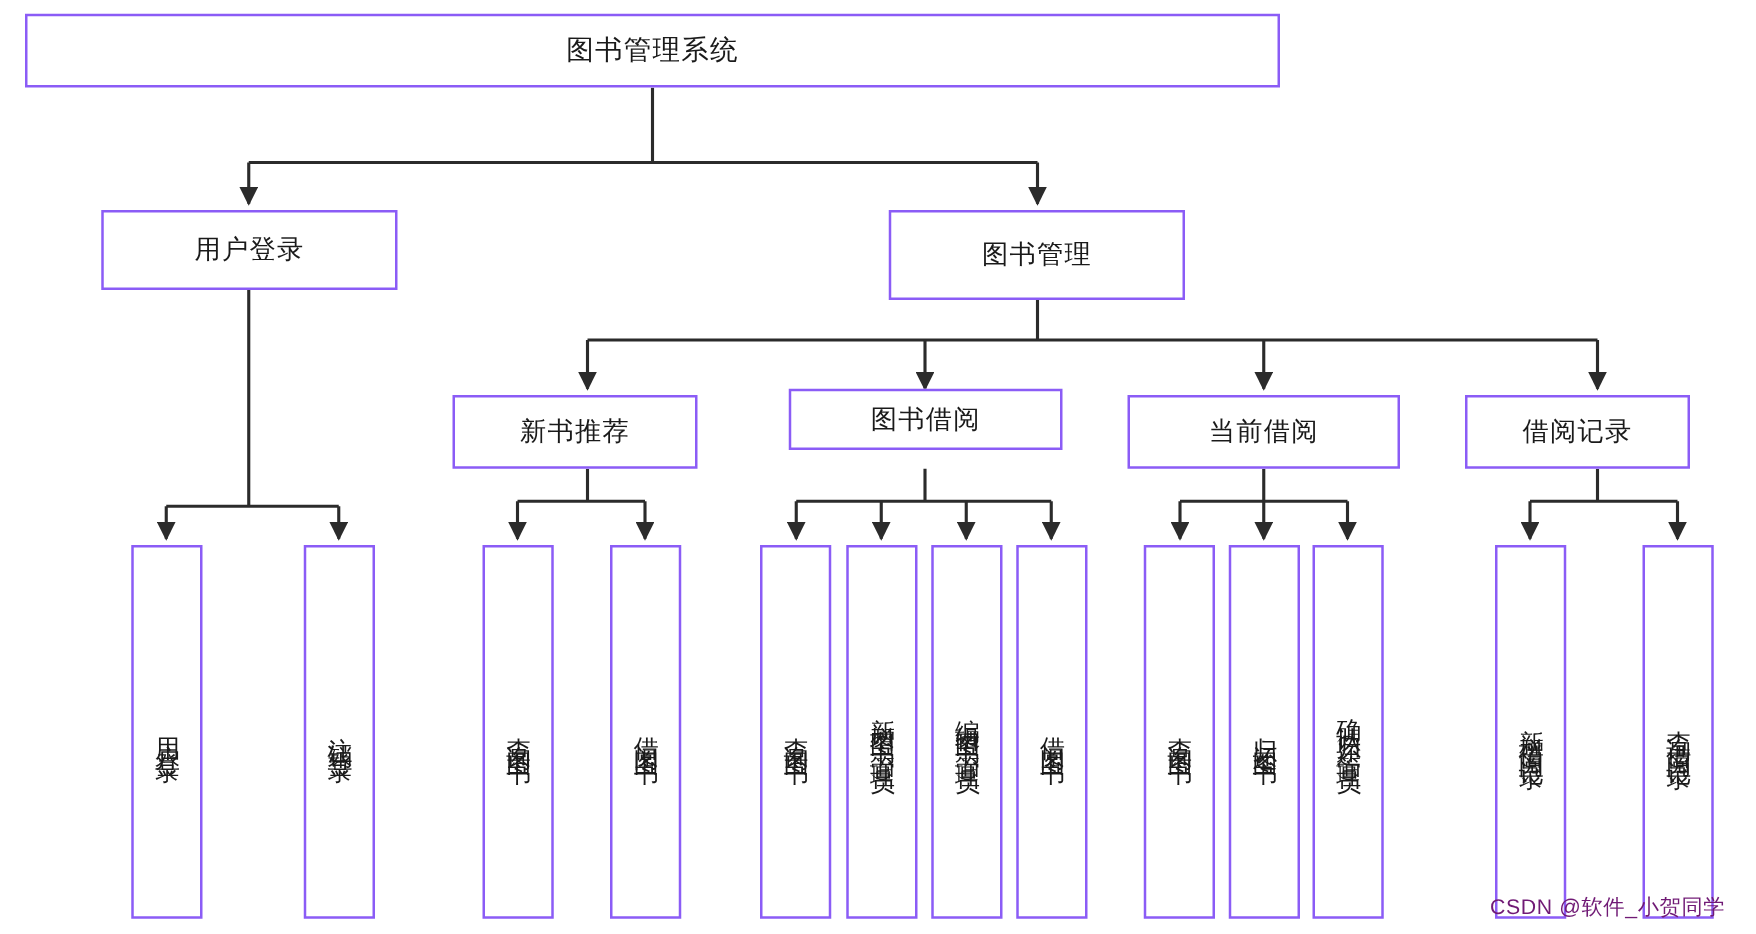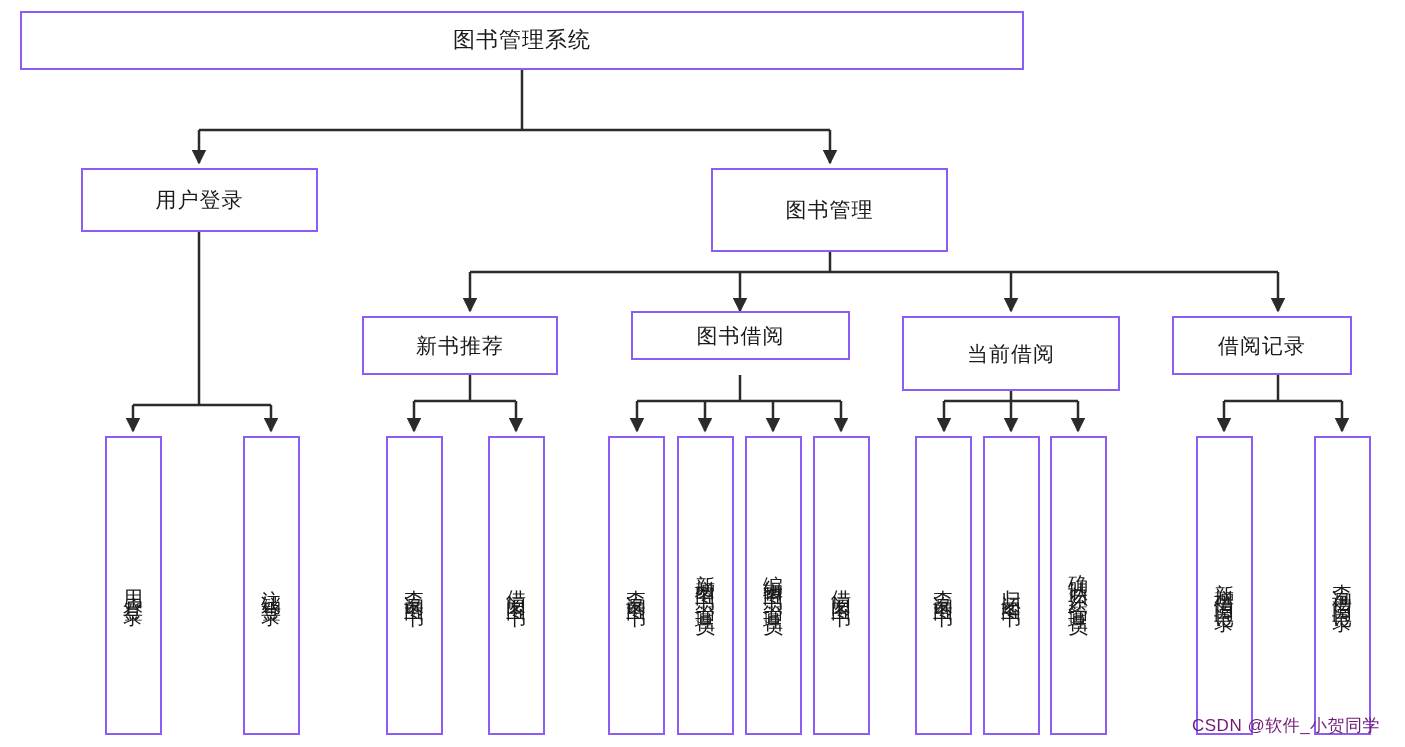--- a/index.html
+++ b/index.html
@@ -127,31 +127,31 @@
     </g>
   </svg>
 
   <div class="node node-h node-root" style="left:20px; top:11px; width:1004px; height:59px;">
     <span>图书管理系统</span>
   </div>
 
   <div class="node node-h" style="left:81px; top:168px; width:237px; height:64px;">
     <span>用户登录</span>
   </div>
-  <div class="node node-h" style="left:711px; top:168px; width:237px; height:84px;">
+  <div class="node node-h" style="left:711px; top:168px; width:237px; height:72px;">
     <span>图书管理</span>
   </div>
 
   <div class="node node-h" style="left:362px; top:316px; width:196px; height:59px;">
     <span>新书推荐</span>
   </div>
   <div class="node node-h" style="left:631px; top:311px; width:219px; height:49px;">
     <span>图书借阅</span>
   </div>
-  <div class="node node-h" style="left:902px; top:316px; width:218px; height:75px;">
+  <div class="node node-h" style="left:902px; top:316px; width:218px; height:59px;">
     <span>当前借阅</span>
   </div>
   <div class="node node-h" style="left:1172px; top:316px; width:180px; height:59px;">
     <span>借阅记录</span>
   </div>
 
   <div class="node node-v" style="left:105px; top:436px; width:57px; height:299px;">
     <span>用户登录</span>
   </div>
   <div class="node node-v" style="left:243px; top:436px; width:57px; height:299px;">

